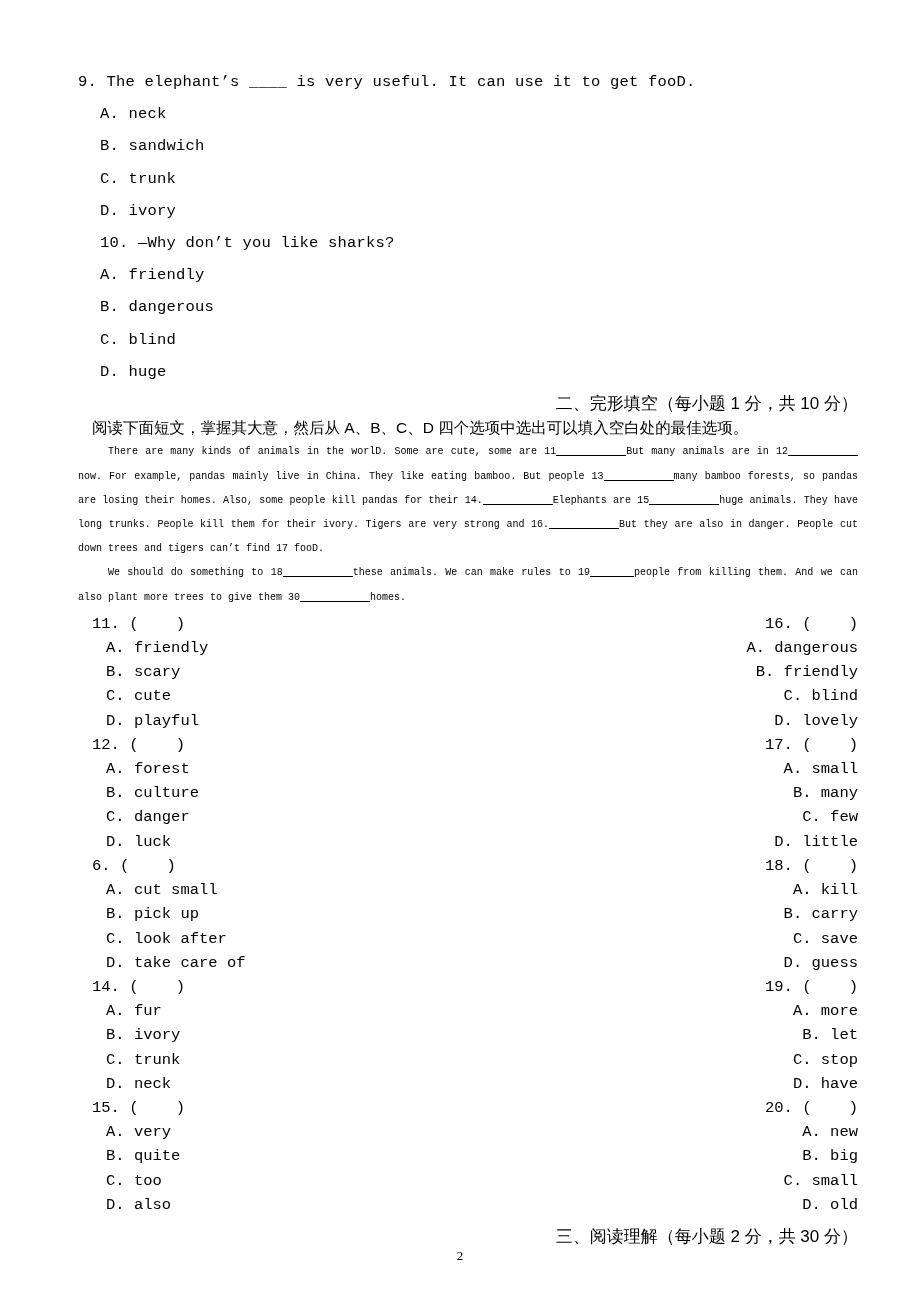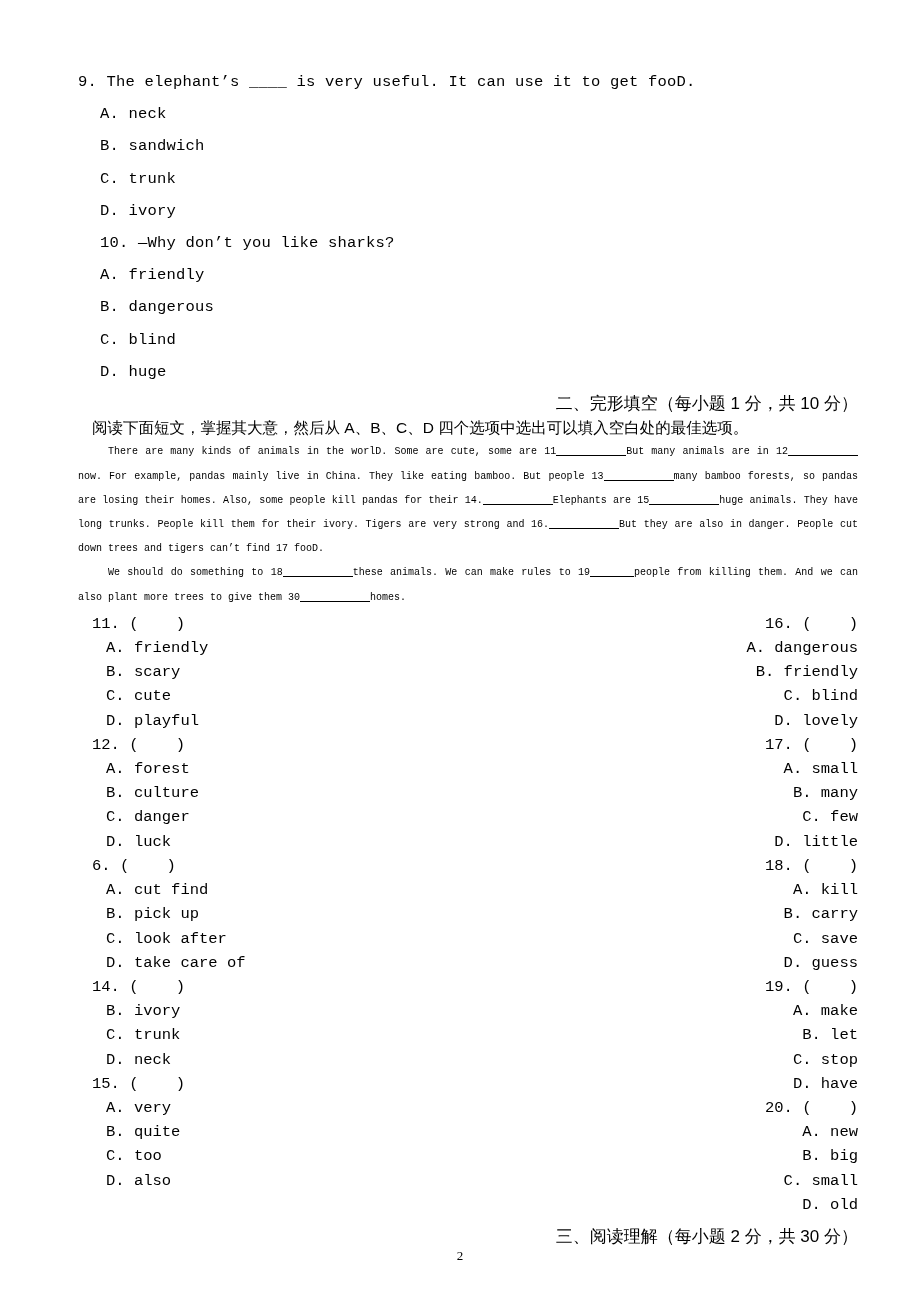--- a/index.html
+++ b/index.html
@@ -160,26 +160,27 @@
       <p class="choice">C. cute</p>
       <p class="choice">D. playful</p>
 
       <p class="qnum">12. (    )</p>
       <p class="choice">A. forest</p>
       <p class="choice">B. culture</p>
       <p class="choice">C. danger</p>
       <p class="choice">D. luck</p>
 
       <p class="qnum">6. (    )</p>
-      <p class="choice">A. cut find</p>
+      <p class="choice">A. cut small</p>
       <p class="choice">B. pick up</p>
       <p class="choice">C. look after</p>
       <p class="choice">D. take care of</p>
 
       <p class="qnum">14. (    )</p>
+      <p class="choice">A. fur</p>
       <p class="choice">B. ivory</p>
       <p class="choice">C. trunk</p>
       <p class="choice">D. neck</p>
 
       <p class="qnum">15. (    )</p>
       <p class="choice">A. very</p>
       <p class="choice">B. quite</p>
       <p class="choice">C. too</p>
       <p class="choice">D. also</p>
     </div>
@@ -197,21 +198,21 @@
       <p class="choice">C. few</p>
       <p class="choice">D. little</p>
 
       <p class="qnum">18. (    )</p>
       <p class="choice">A. kill</p>
       <p class="choice">B. carry</p>
       <p class="choice">C. save</p>
       <p class="choice">D. guess</p>
 
       <p class="qnum">19. (    )</p>
-      <p class="choice">A. make</p>
+      <p class="choice">A. more</p>
       <p class="choice">B. let</p>
       <p class="choice">C. stop</p>
       <p class="choice">D. have</p>
 
       <p class="qnum">20. (    )</p>
       <p class="choice">A. new</p>
       <p class="choice">B. big</p>
       <p class="choice">C. small</p>
       <p class="choice">D. old</p>
     </div>

